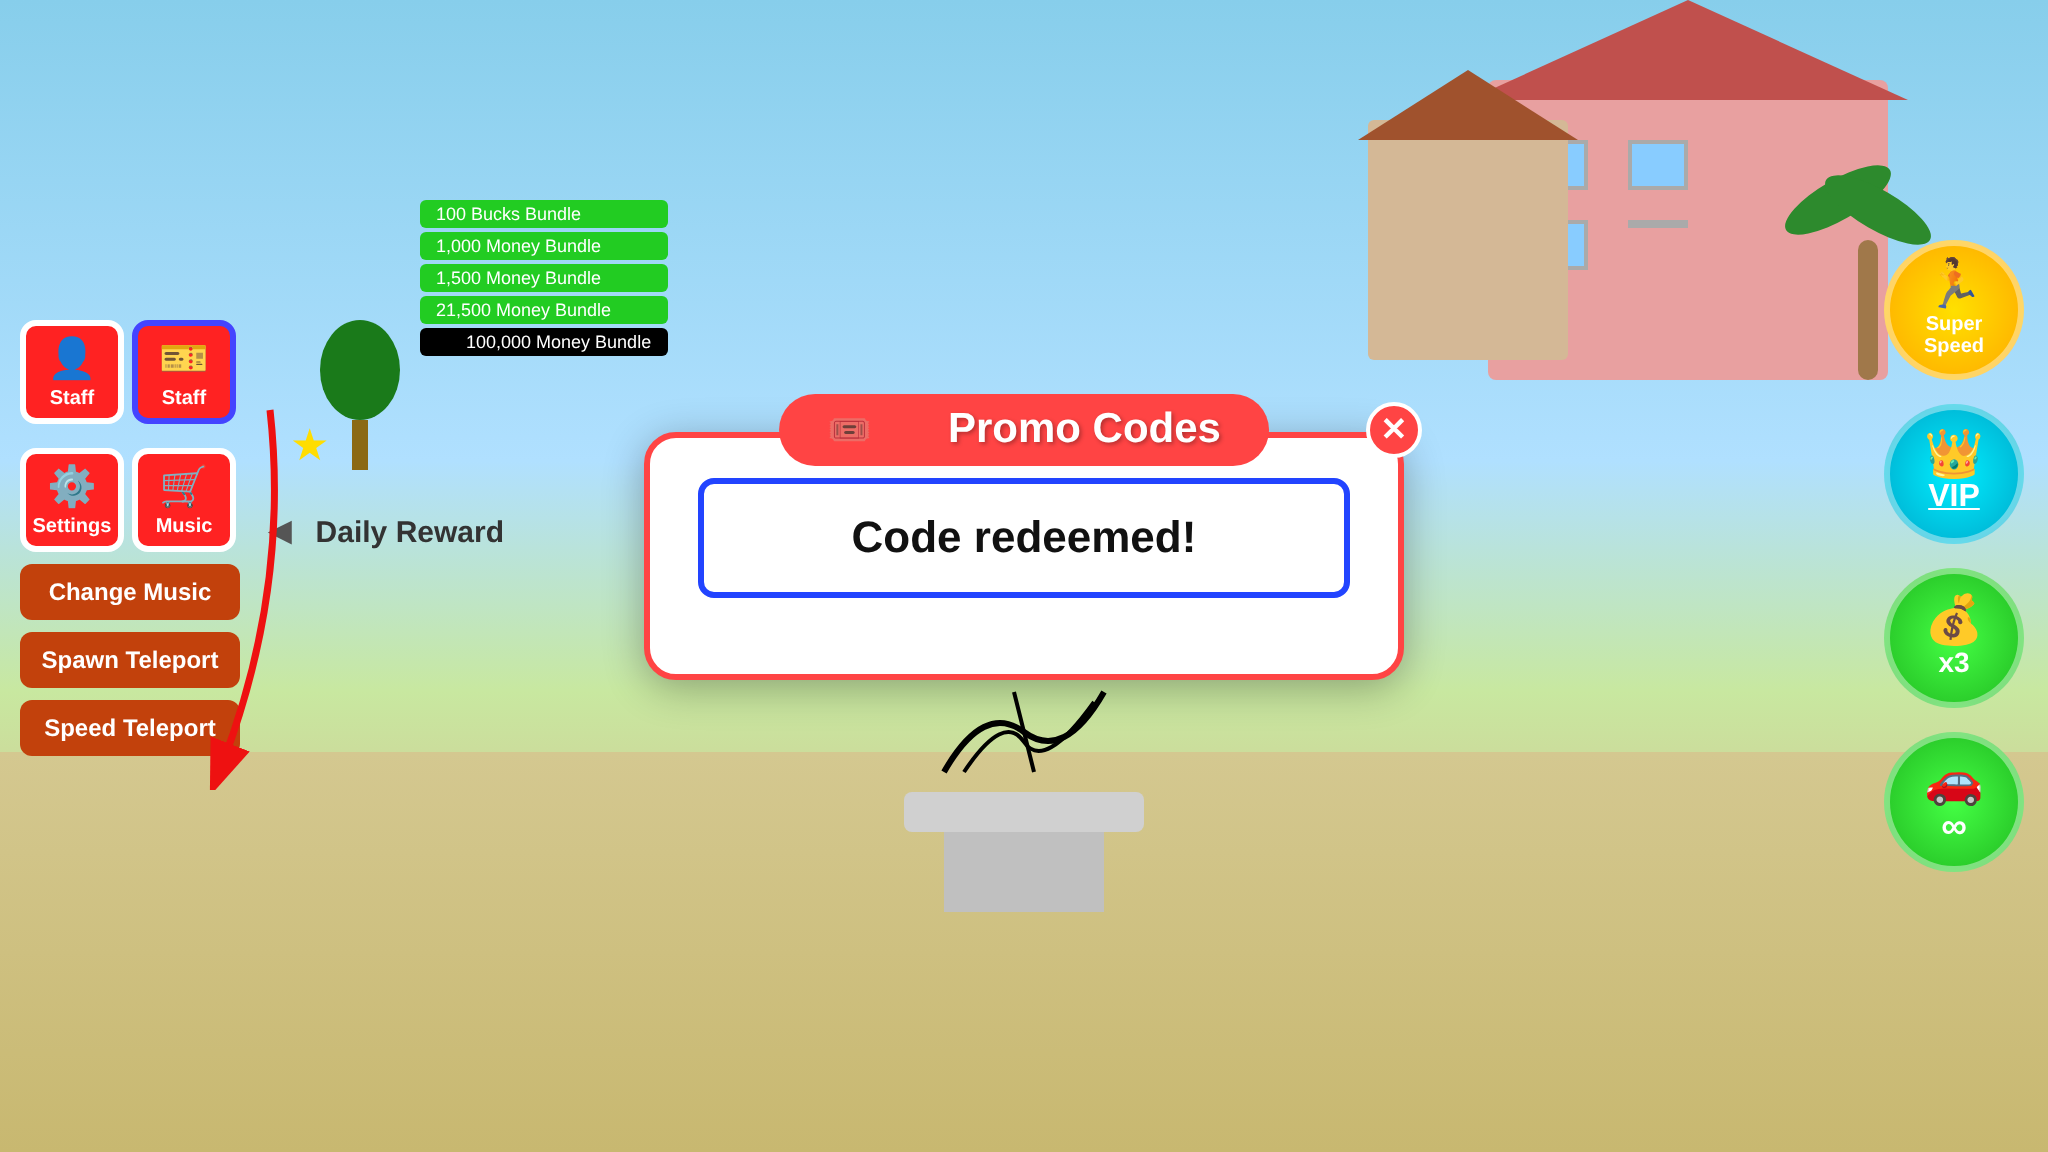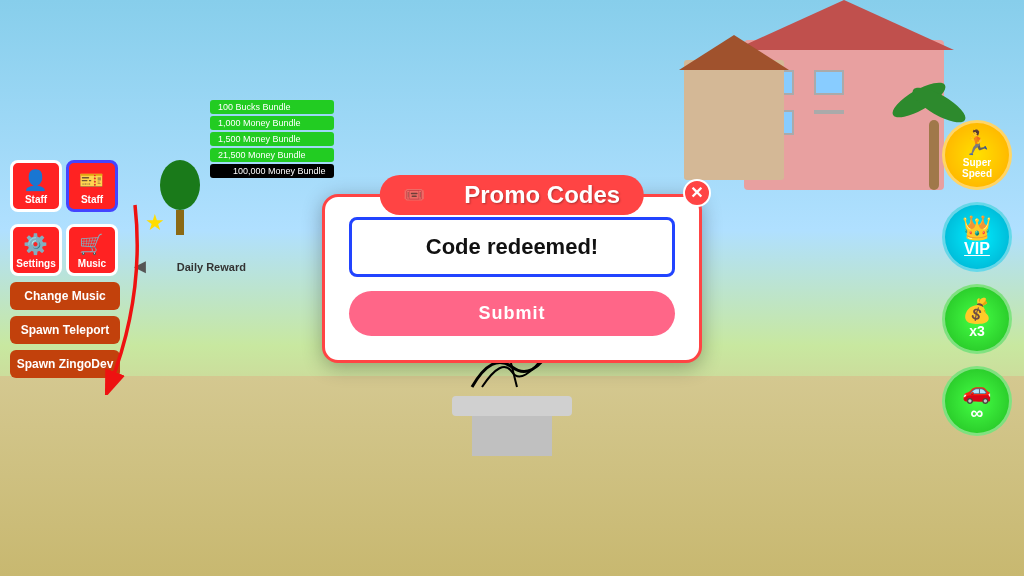--- a/index.html
+++ b/index.html
@@ -180,24 +180,23 @@
       z-index: 20;
       display: flex;
       align-items: center;
       gap: 8px;
     }
     .arrow-left {
       color: #555;
       font-size: 20px;
     }
     .daily-reward-label {
-      font-size: 11px;
+      font-size: 15px;
       font-weight: bold;
       color: #333;
-      margin-left: 19px;
     }
 
     
     .red-arrow {
       position: absolute;
       left: 55px;
       top: 195px;
       z-index: 25;
       pointer-events: none;
     }
@@ -238,21 +237,21 @@
       gap: 8px;
       white-space: nowrap;
     }
 
     .popup-header-icon {
       font-size: 18px;
     }
 
     .popup-title {
       color: white;
-      font-size: 24px;
+      font-size: 21px;
       font-weight: bold;
       text-shadow: 1px 1px 2px rgba(0,0,0,0.3);
       margin-left: 30px;
     }
 
     .popup-close {
       position: absolute;
       top: -18px;
       right: -12px;
       width: 28px;
@@ -462,21 +461,21 @@
       <span>Settings</span>
     </div>
     <div class="icon-btn">
       <span class="icon-symbol">🛒</span>
       <span>Music</span>
     </div>
   </div>
 
   <button class="action-btn">Change Music</button>
   <button class="action-btn">Spawn Teleport</button>
-  <button class="action-btn">Spawn ZingoDev</button>
+  <button class="action-btn">Speed Teleport</button>
 </div>
 
 <div class="yellow-star">★</div>
 
 <div class="daily-reward-area">
   <span class="arrow-left">◄</span>
   <span class="daily-reward-label">Daily Reward</span>
 </div>
 
 <svg class="red-arrow" width="120" height="200">
@@ -501,21 +500,20 @@
     <div class="popup-close">✕</div>
 
     
 
     
     <div class="code-input-area">
       <span class="code-redeemed-text">Code redeemed!</span>
     </div>
 
     
-    <button class="submit-btn">Submit</button>
   </div>
 </div>
 
 <div class="right-sidebar">
   <div class="circle-btn yellow">
     <span class="circle-icon">🏃</span>
     <span style="font-size:10px;font-weight:900;line-height:1.1;margin-top:2px;">Super<br>Speed</span>
   </div>
   <div class="circle-btn cyan">
     <span class="circle-icon">👑</span>

